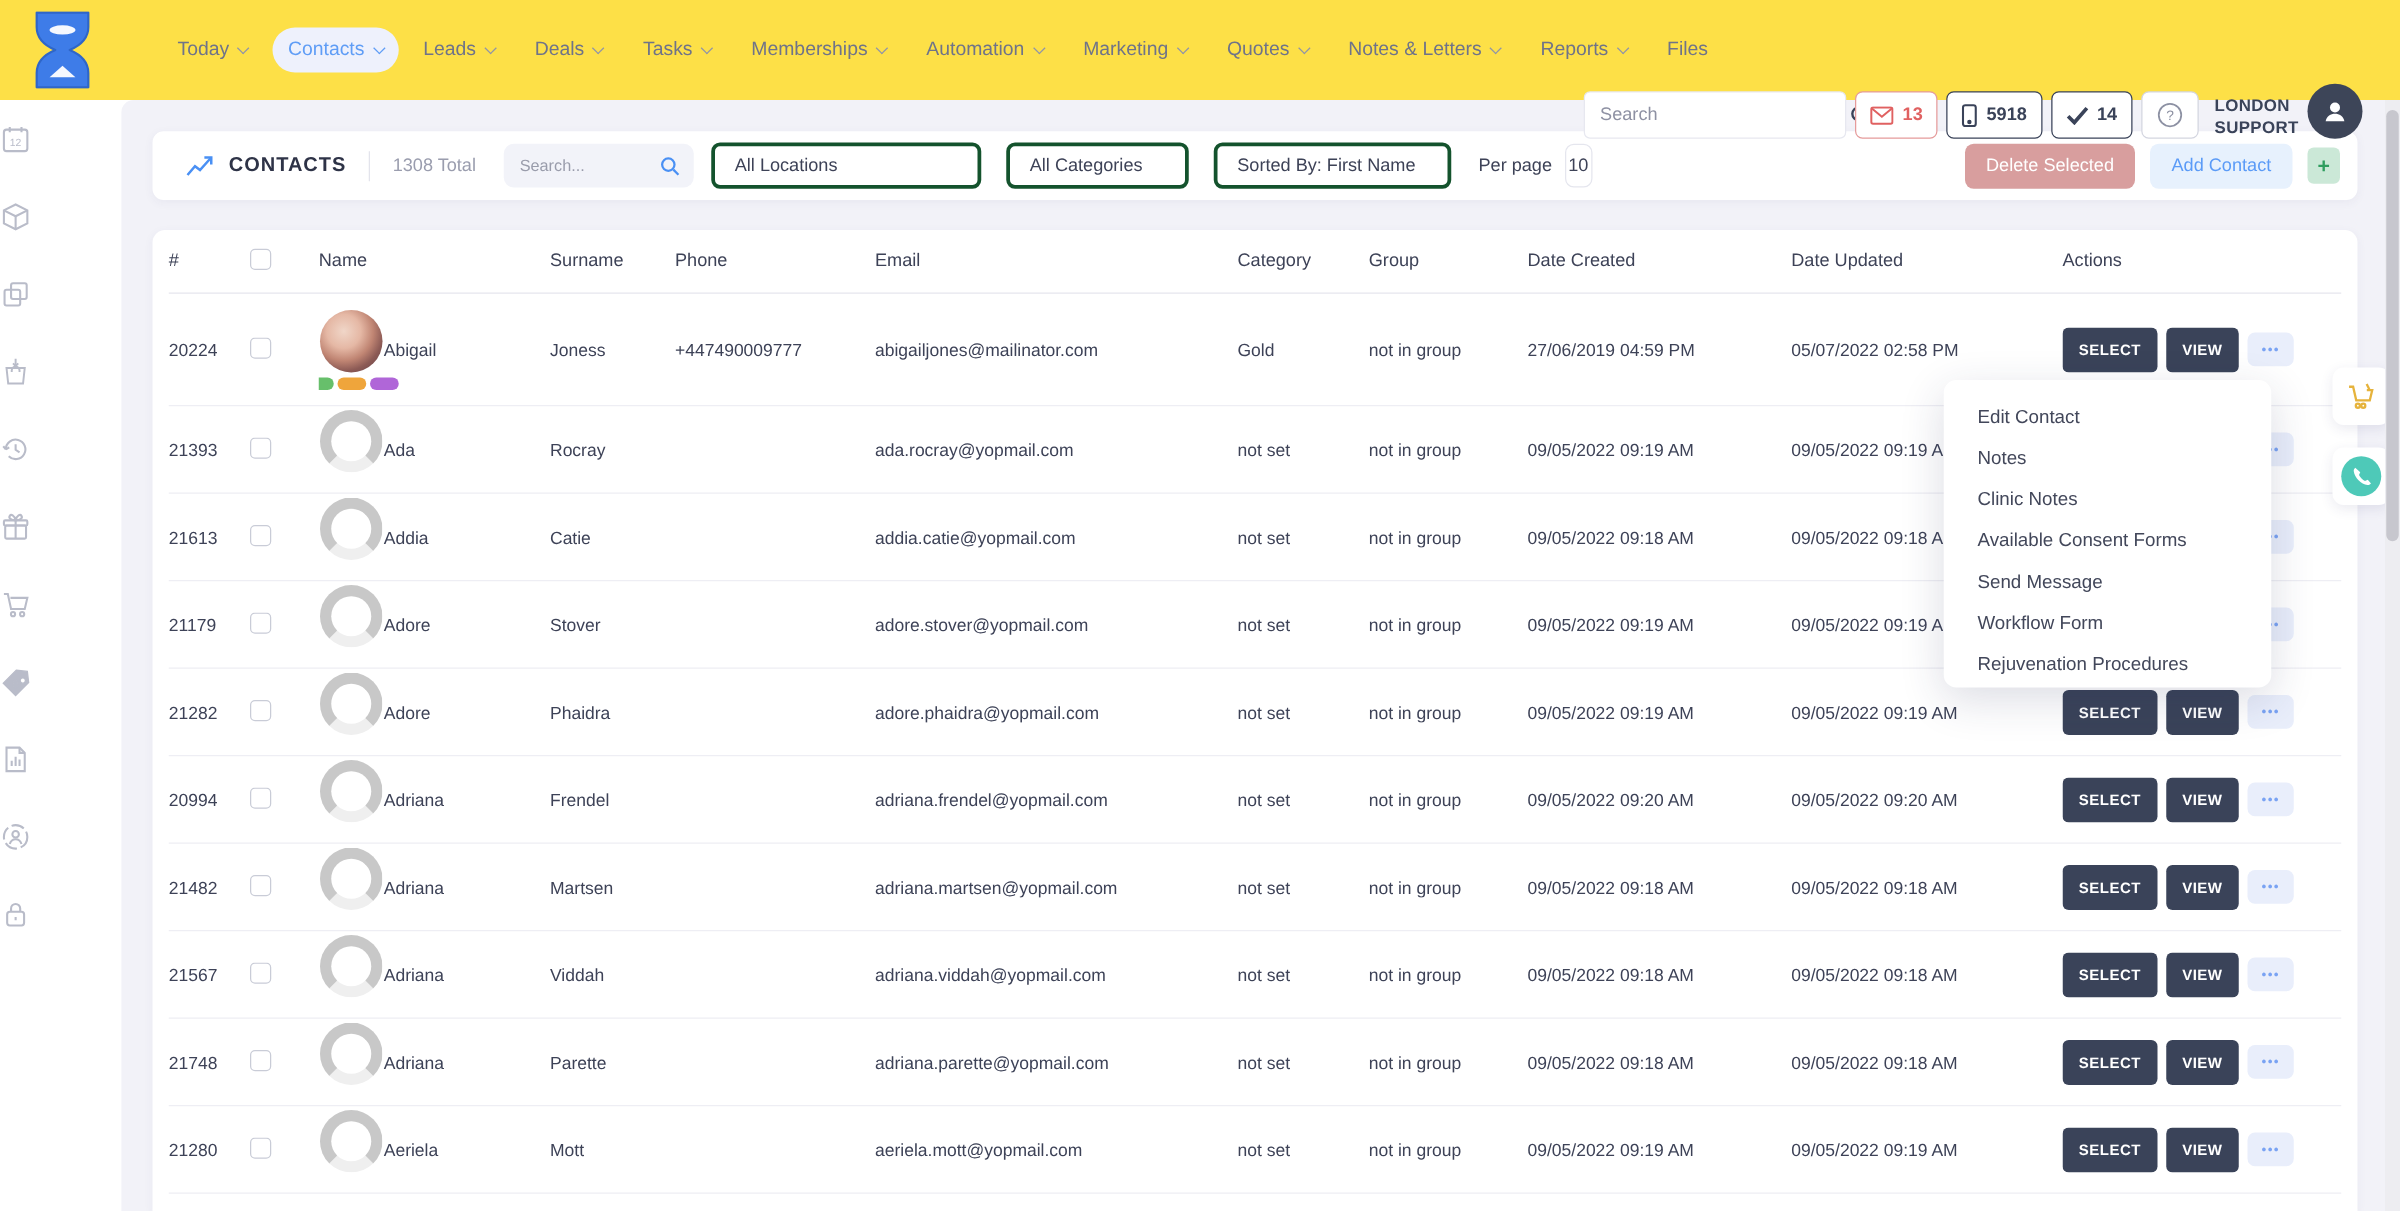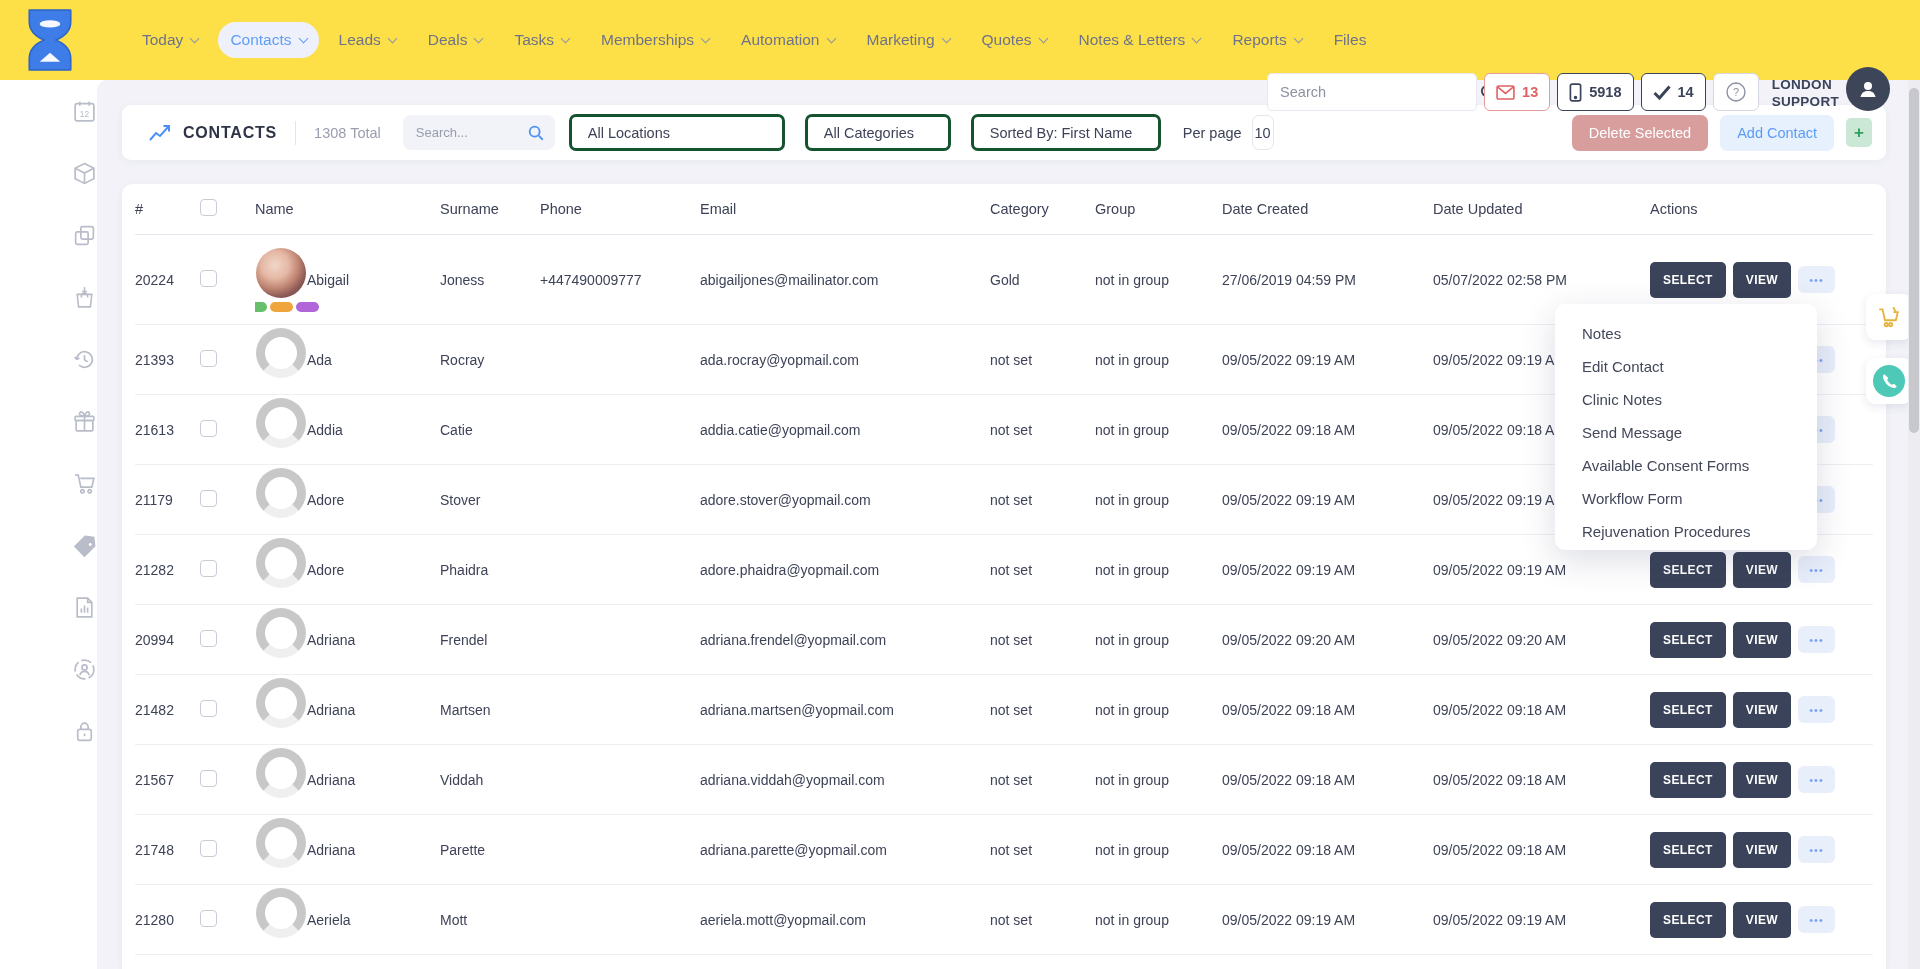--- a/index.html
+++ b/index.html
@@ -21,21 +21,21 @@
   .top-search input::placeholder { color:#8e91a3; }
   .top-search .mag { width:38px; display:flex; align-items:center; justify-content:center; cursor:pointer; }
   .badge { height:38px; border-radius:6px; border:1.5px solid #3a4359; display:flex; align-items:center; gap:7px; padding:0 11px; font-size:14.5px; font-weight:bold; color:#3a4359; background:#fff; cursor:pointer; }
   .badge.red { border-color:#e59b9b; color:#e06161; }
   .badge.gray { border-color:#d4d6e0; color:#7a7e90; font-weight:normal; }
   .user-name { font-size:13.5px; font-weight:bold; color:#3a4359; text-align:left; line-height:1.25; margin-left:6px; letter-spacing:.3px; }
   .user-avatar { width:44px; height:44px; border-radius:50%; background:#3d4558; display:flex; align-items:center; justify-content:center; cursor:pointer; }
 
   
   .sidebar { position:absolute; left:0; top:80px; width:97px; height:889px; background:#fff; z-index:9; }
-  .side-item { width:97px; height:62px; display:flex; align-items:center; justify-content:flex-end; cursor:pointer; }
+  .side-item { width:97px; height:62px; display:flex; align-items:center; justify-content:flex-start; cursor:pointer; }
   .side-item svg { stroke:#b9bcc9; }
 
   
   .main { position:absolute; left:97px; top:80px; width:1823px; height:889px; background:#f2f2f8; border-top-left-radius:10px; }
 
   .toolbar-card { position:absolute; left:25px; top:25px; width:1764px; height:55px; background:#fff; border-radius:9px; box-shadow:0 2px 8px rgba(50,50,110,.05); display:flex; align-items:center; padding:0 14px 0 26px; }
   .tb-title { display:flex; align-items:center; gap:11px; }
   .tb-title .ttl { font-size:16px; font-weight:bold; letter-spacing:.8px; color:#2e3347; }
   .tb-divider { width:1px; height:24px; background:#e3e4ec; margin:0 18px; }
   .tb-total { font-size:14.5px; color:#9a9dae; }
@@ -560,25 +560,25 @@
       <button class="btn-dark">SELECT</button>
       <button class="btn-dark">VIEW</button>
       <div class="dots">•••</div>
     </div>
   </div>
         </div>
     </div>
   </div>
 
   <div class="ctx-menu" id="ctxmenu">
+      <div class="ctx-item">Edit Contact</div>
       <div class="ctx-item">Notes</div>
-      <div class="ctx-item">Edit Contact</div>
       <div class="ctx-item">Clinic Notes</div>
+      <div class="ctx-item">Available Consent Forms</div>
       <div class="ctx-item">Send Message</div>
-      <div class="ctx-item">Available Consent Forms</div>
       <div class="ctx-item">Workflow Form</div>
       <div class="ctx-item">Rejuvenation Procedures</div>
     </div>
 
   <div class="float-btn float-cart">
     <svg width="26" height="26" viewBox="0 0 24 24" fill="none" stroke="#e6b33c" stroke-width="1.7">
         <path d="M3 5 h3 l2.3 10 h10 l1.8 -7.5 h-4"></path>
         <path d="M16 3 l2 4"></path>
         <circle cx="9.5" cy="19" r="1.5"></circle>
         <circle cx="13.5" cy="19" r="1.5"></circle>

